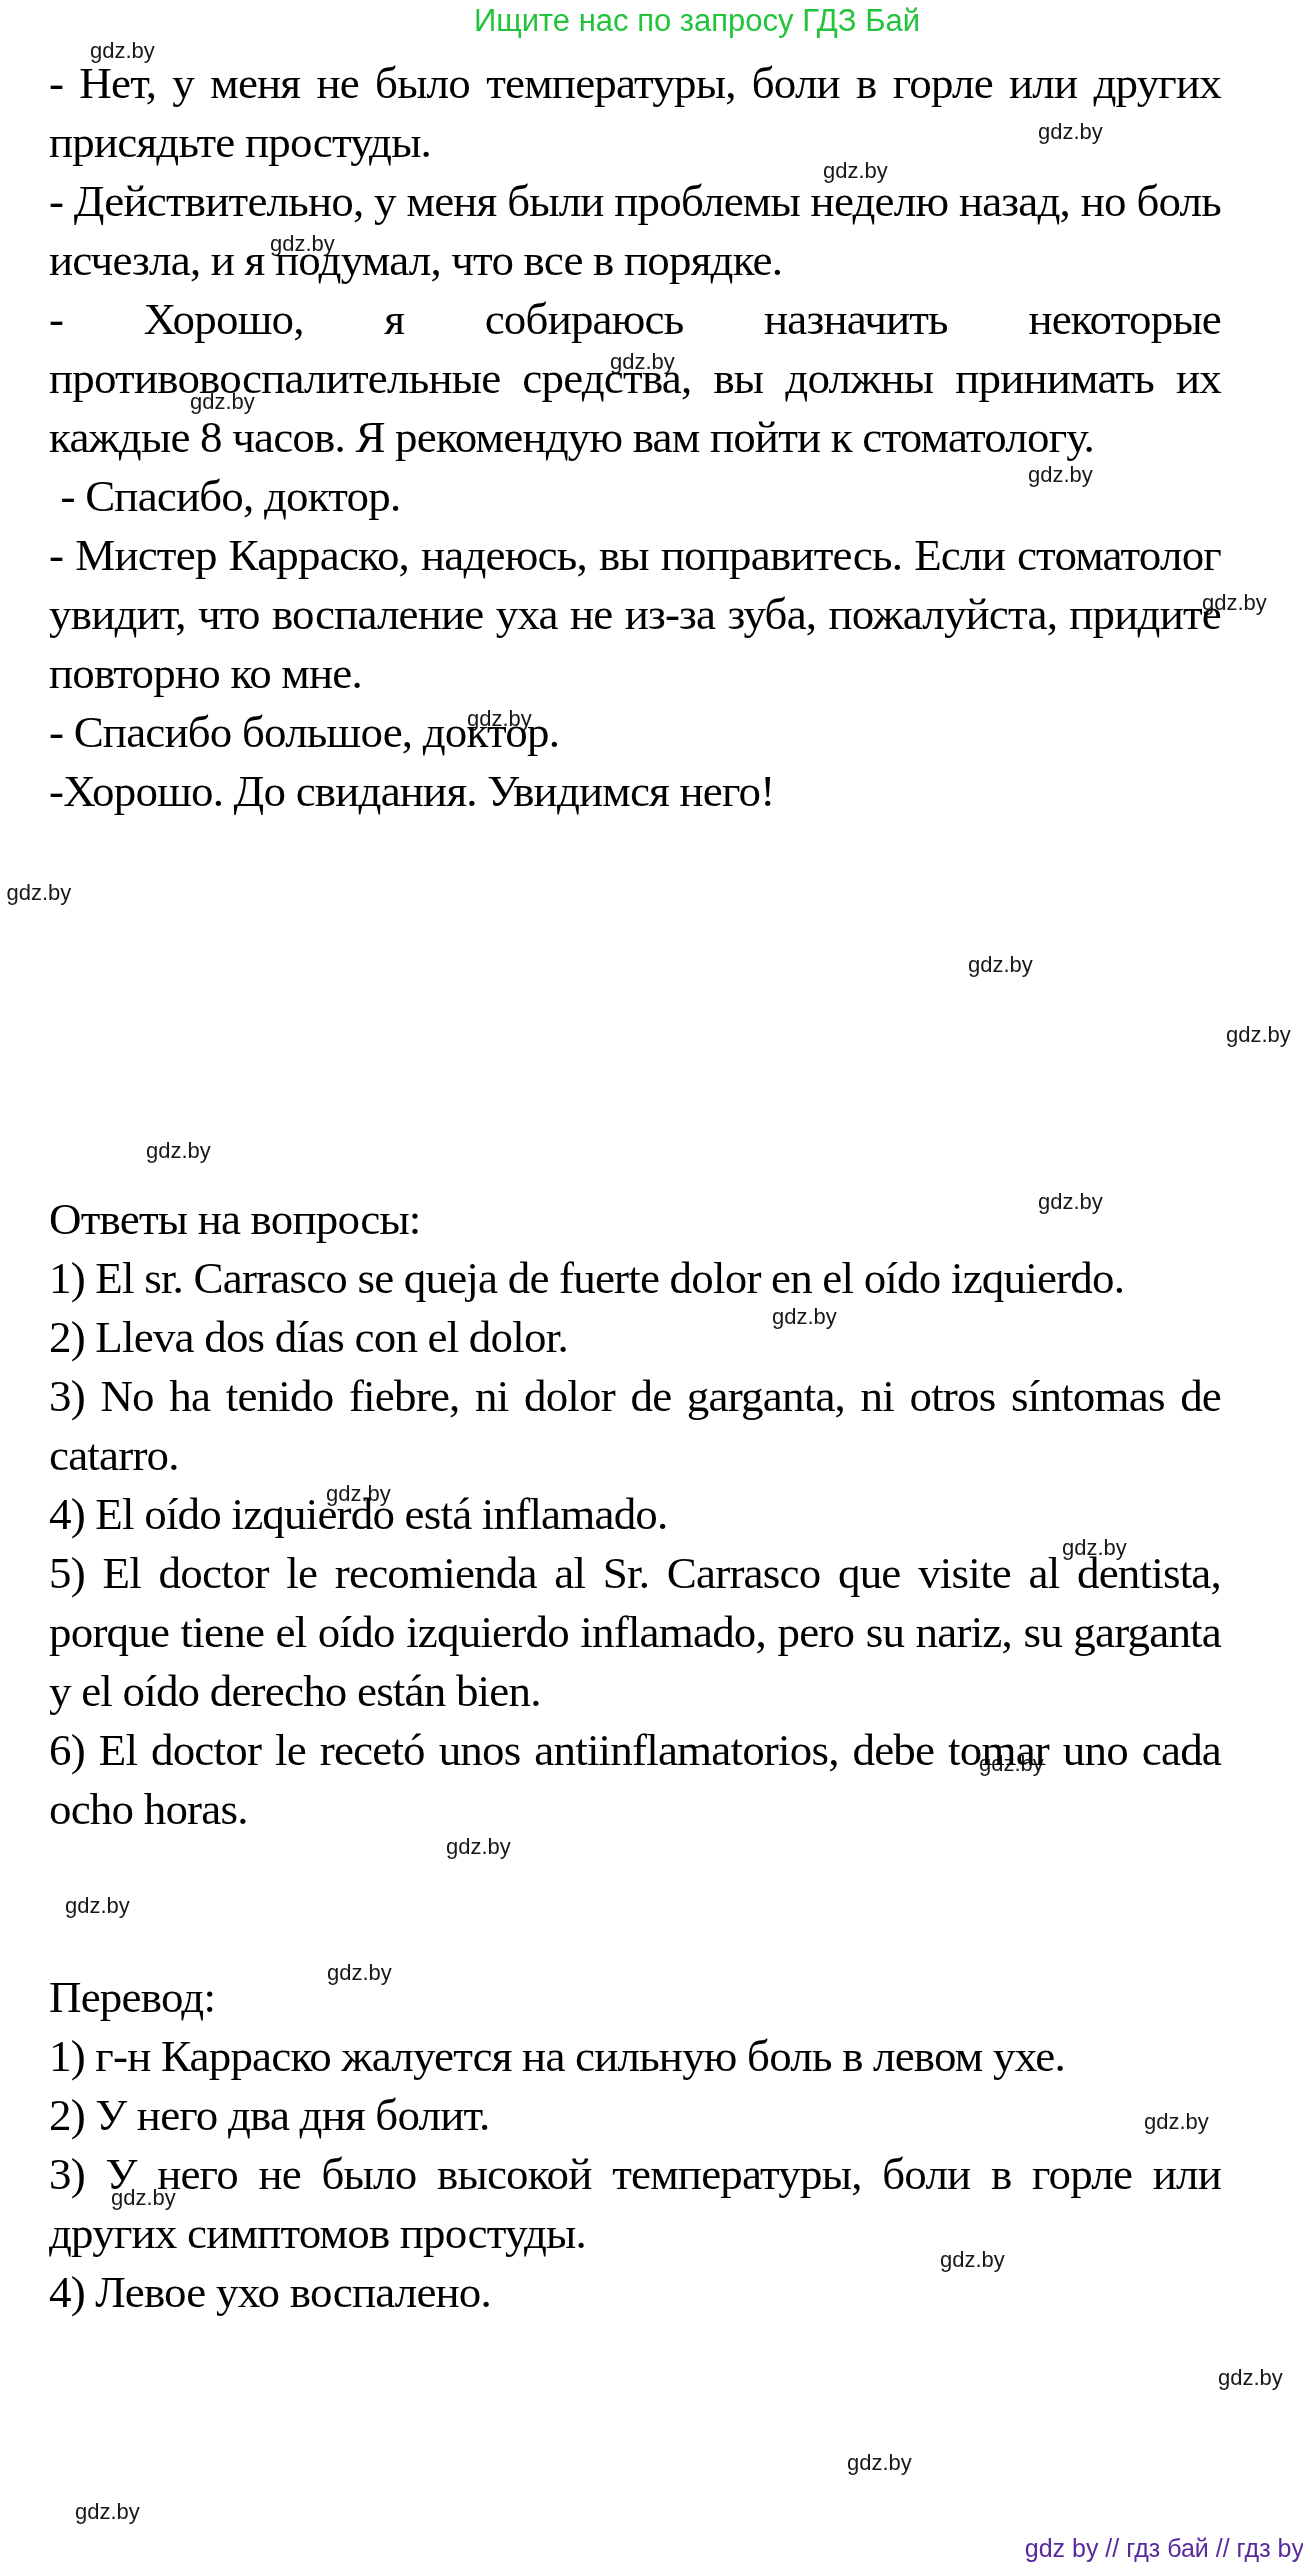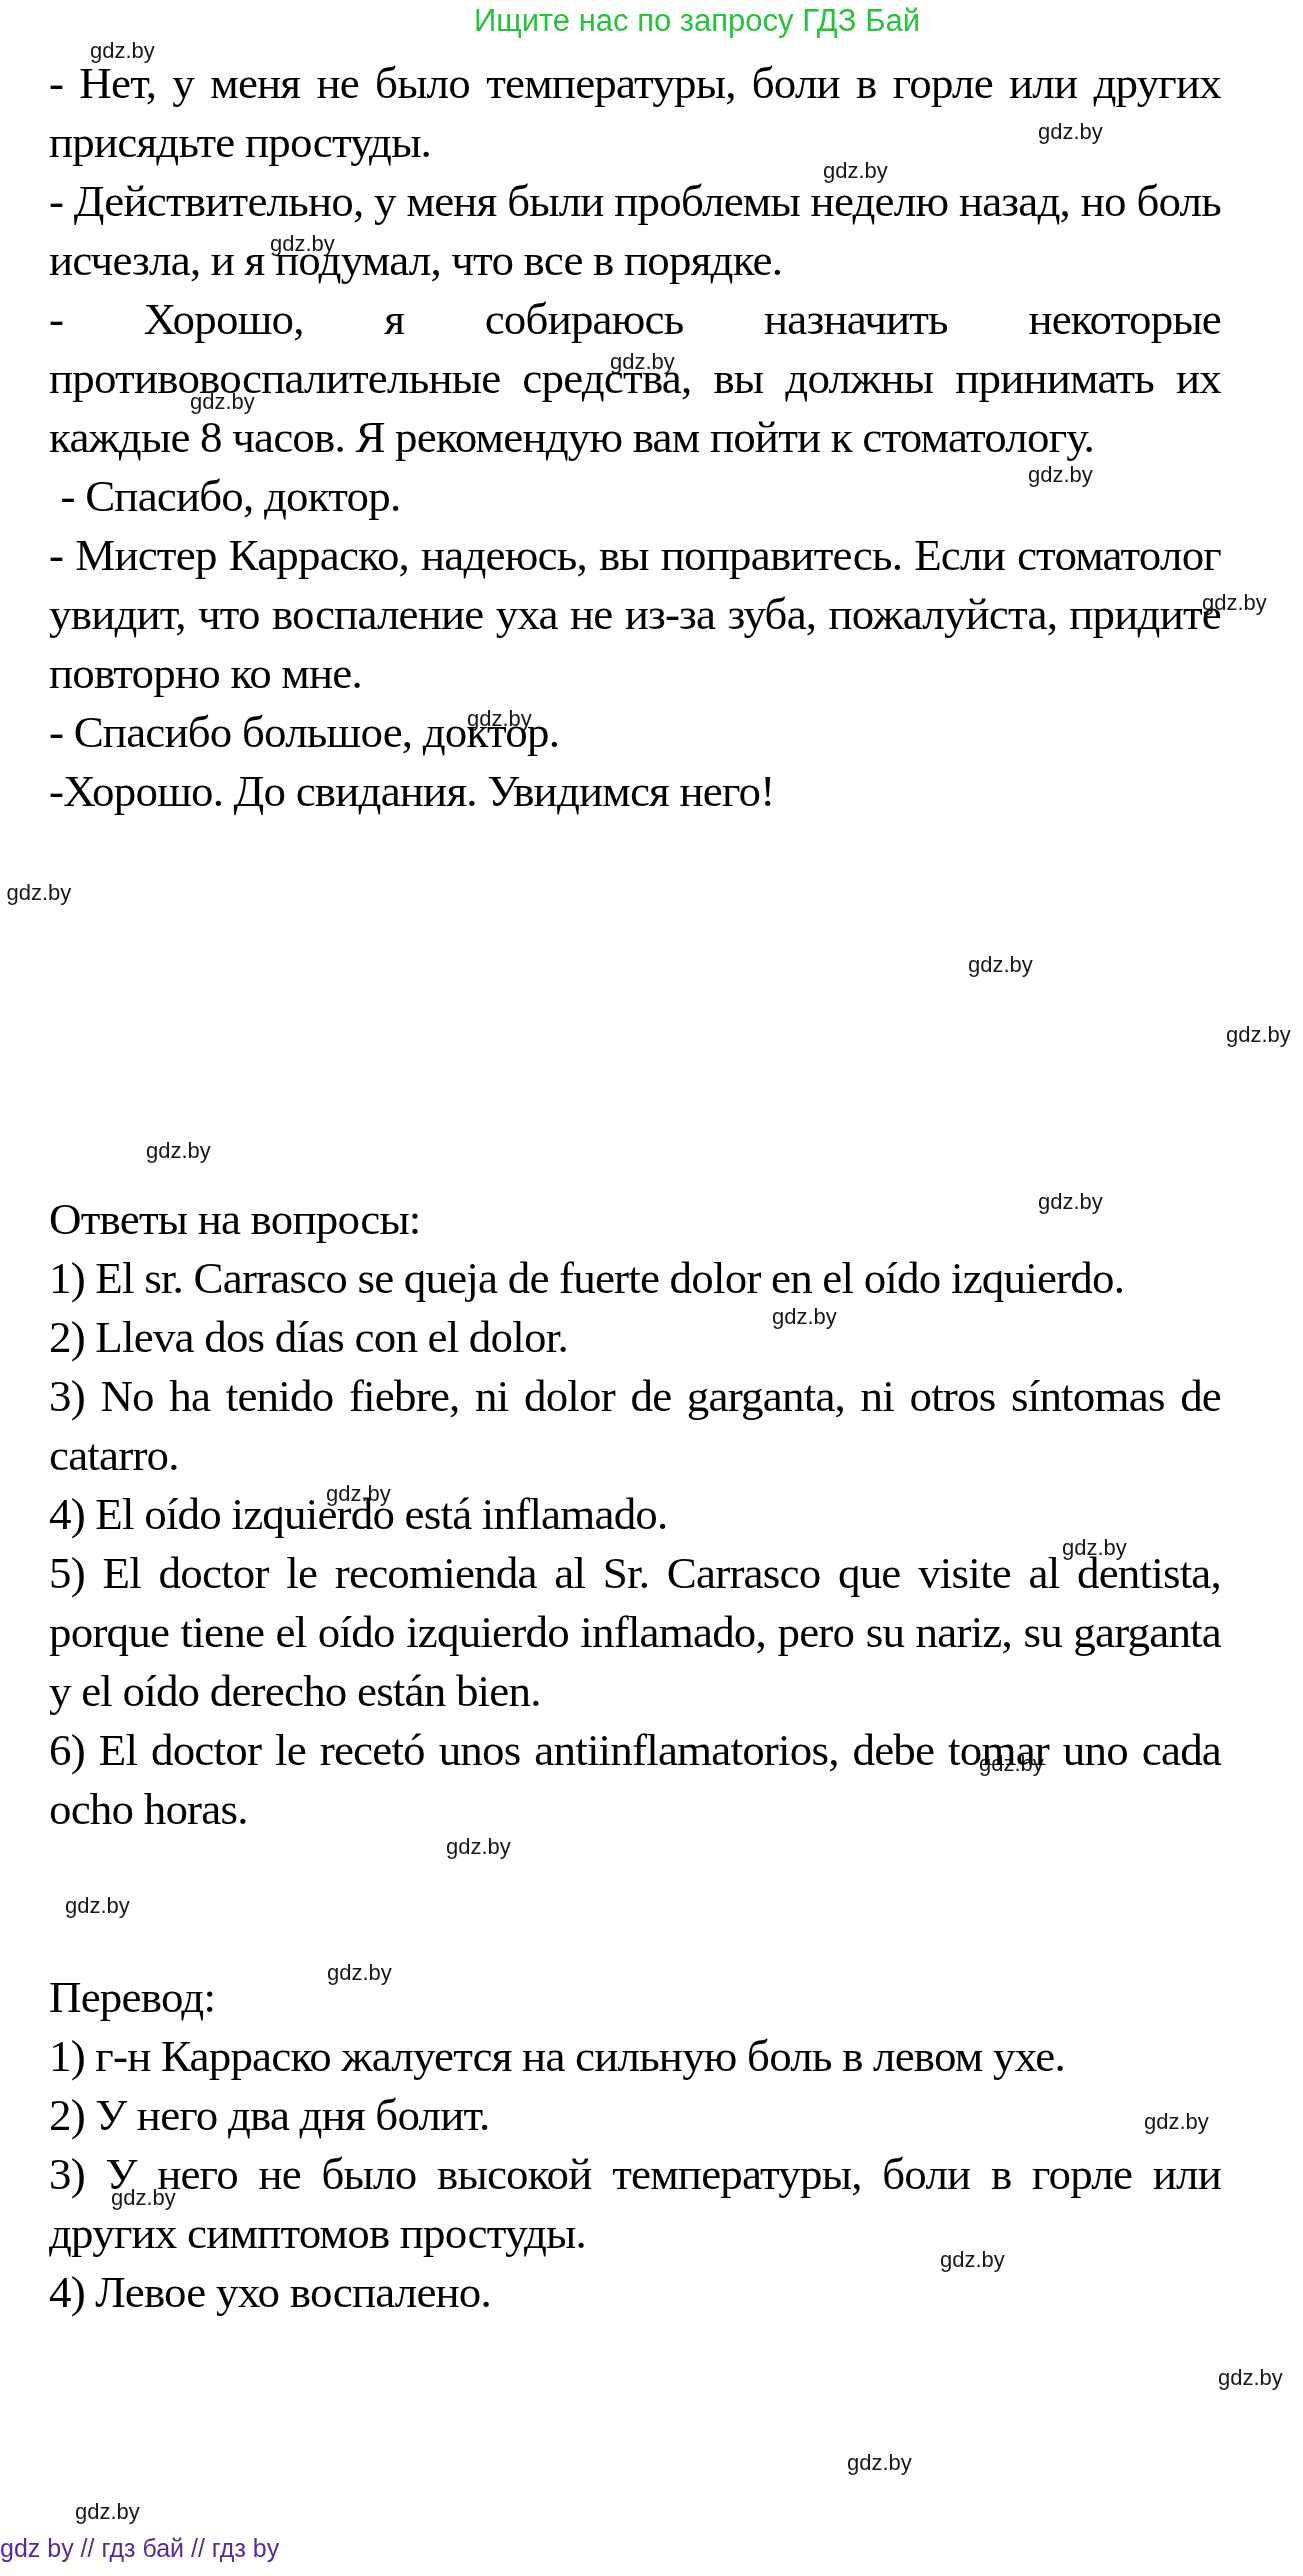--- a/index.html
+++ b/index.html
@@ -51,21 +51,21 @@
     font-family: "Liberation Sans", sans-serif;
     font-size: 22px;
     line-height: 24.6px;
     letter-spacing: 0;
     white-space: nowrap;
   }
   .footer {
     position: absolute;
     top: 2534px; left: 0;
     width: 100%;
-    text-align: left;
+    text-align: right;
     font-family: "Liberation Sans", sans-serif;
     font-size: 25px;
     font-weight: 500;
   }
 </style>
 </head>
 <body>
 
 <div class="page">
 

